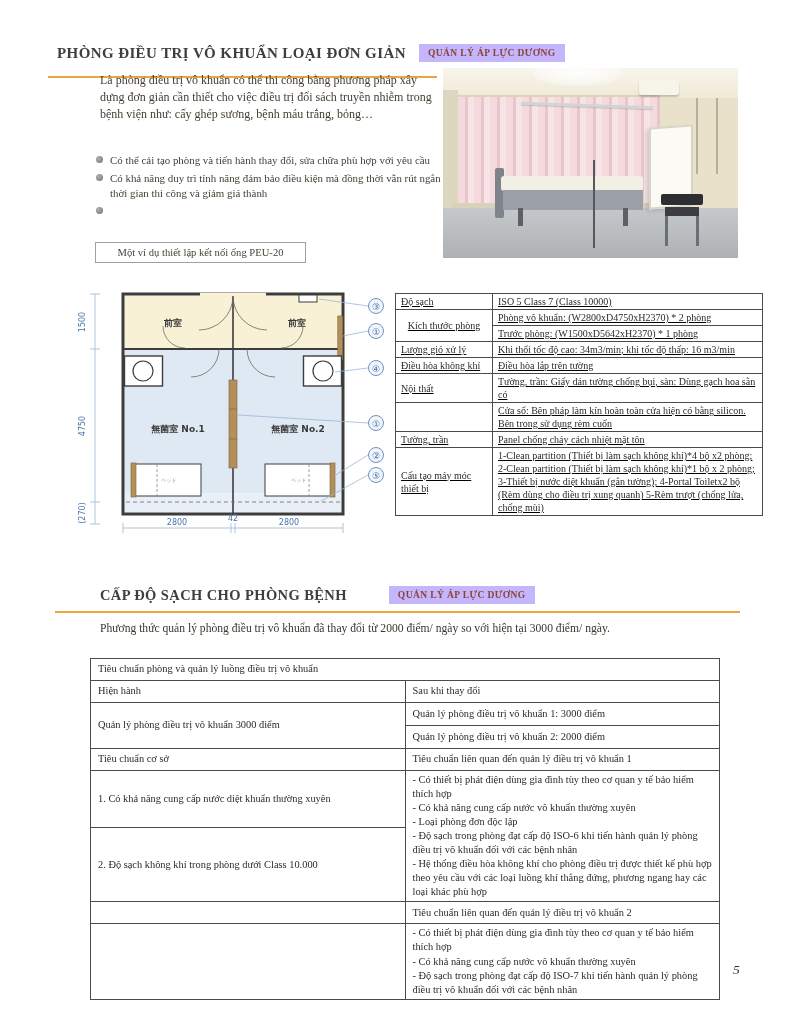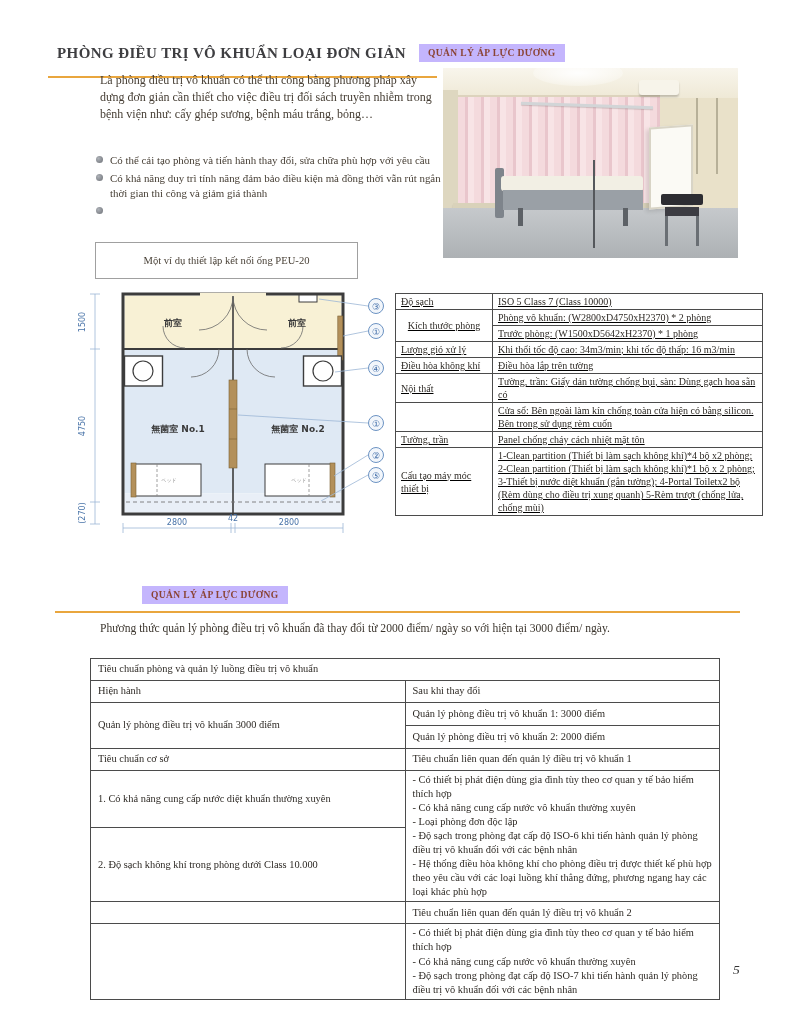--- a/index.html
+++ b/index.html
@@ -11,21 +11,21 @@
   .sec-title { font-size:15px; font-weight:bold; color:#3e3e41; letter-spacing:0.4px; }
   .badge { background:#c4b5fd; color:#8a4334; font-size:9.5px; font-weight:bold; letter-spacing:0.4px; padding:4px 9px; white-space:nowrap; }
   .rule { position:absolute; height:2px; background:#e9a63e; }
 
   
   .intro { position:absolute; left:100px; top:72px; width:343px; font-size:12px; line-height:1.42; color:#453d33; }
   .bullets { position:absolute; left:96px; top:153px; width:348px; list-style:none; }
   .bullets li { display:flex; gap:7px; font-size:10.9px; line-height:1.32; color:#453d33; margin-bottom:4px; }
   .dot { flex:0 0 auto; width:7px; height:7px; margin-top:3px; border-radius:50%;
          background:radial-gradient(circle at 35% 35%, #aeb2b8, #6d7076); }
-  .note-box { position:absolute; left:95px; top:242px; width:263px; border:1px solid #a0a0a0; text-align:center; font-size:10.6px; color:#4a4238; padding:12px 2px; }
+  .note-box { position:absolute; left:95px; top:242px; width:211px; border:1px solid #a0a0a0; text-align:center; font-size:10.6px; color:#4a4238; padding:4px 2px; }
 
   
   .photo { position:absolute; left:443px; top:68px; width:295px; height:190px; background:#ebe3cd; overflow:hidden; }
   .ph-ceiling { position:absolute; left:0; top:0; width:100%; height:30px;
     background:linear-gradient(#f8f5ec,#efe9d6); }
   .ph-light { position:absolute; left:90px; top:-8px; width:90px; height:26px; border-radius:50%;
     background:radial-gradient(ellipse, rgba(255,255,255,0.95), rgba(255,255,255,0)); }
   .ph-leftwall { position:absolute; left:0; top:22px; width:15px; height:125px; background:#ded7c0; }
   .ph-curtain { position:absolute; left:15px; top:27px; width:202px; height:108px;
     background:repeating-linear-gradient(90deg,#f4dadd 0 7px,#e9c6cc 7px 10px,#f8e4e6 10px 16px);
@@ -243,34 +243,35 @@
     <tr>
       <td class="lbl">Điều hòa không khí</td>
       <td>Điều hòa lắp trên tường</td>
     </tr>
     <tr>
       <td class="lbl">Nội thất</td>
       <td>Tường, trần: Giấy dán tường chống bụi, sàn: Dùng gạch hoa sẵn có</td>
     </tr>
     <tr>
       <td class="lbl"></td>
-      <td>Cửa sổ: Bên ngoài làm kín chống toàn cửa hiện có  bằng silicon. Bên trong sử dụng rèm cuốn</td>
+      <td>Cửa sổ: Bên pháp làm kín hoàn toàn cửa hiện có  bằng silicon. Bên trong sử dụng rèm cuốn</td>
     </tr>
     <tr>
       <td class="lbl">Tường, trần</td>
       <td>Panel chống cháy cách nhiệt mặt tôn</td>
     </tr>
     <tr>
       <td class="lbl">Cấu tạo máy móc thiết bị</td>
       <td>1-Clean partition (Thiết bị làm sạch không khí)*4  bộ x2 phòng; 2-Clean partition (Thiết bị làm sạch không khí)*1 bộ x 2 phòng; 3-Thiết bị nước diệt khuẩn (gắn tường); 4-Portal Toiletx2 bộ (Rèm dùng cho điều trị xung quanh) 5-Rèm trượt (chống lửa, chống mùi)</td>
     </tr>
   </tbody>
     </table>
 
   <div class="sec-header" style="left:100px; top:586px;">
+    <div class="sec-title" style="font-size:14.5px;">CẤP ĐỘ SẠCH CHO PHÒNG BỆNH</div>
     <div class="badge" style="margin-left:42px;">QUẢN LÝ ÁP LỰC DƯƠNG</div>
   </div>
   <div class="rule" style="left:55px; top:611px; width:685px;"></div>
 
   <div class="para2">Phương thức quản lý phòng điều trị vô khuẩn đã thay đổi từ 2000 điểm/ ngày so với hiện tại 3000 điểm/ ngày.</div>
 
   <table class="main-table">
     <tbody>
         <tr>
       <td colspan="2" style="height:22px;">Tiêu chuẩn phòng và quản lý luồng điều trị vô khuẩn</td>

